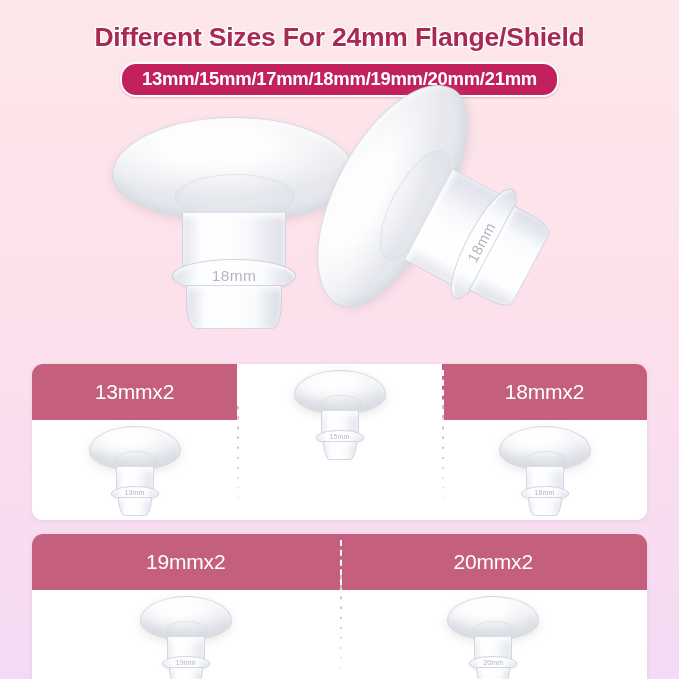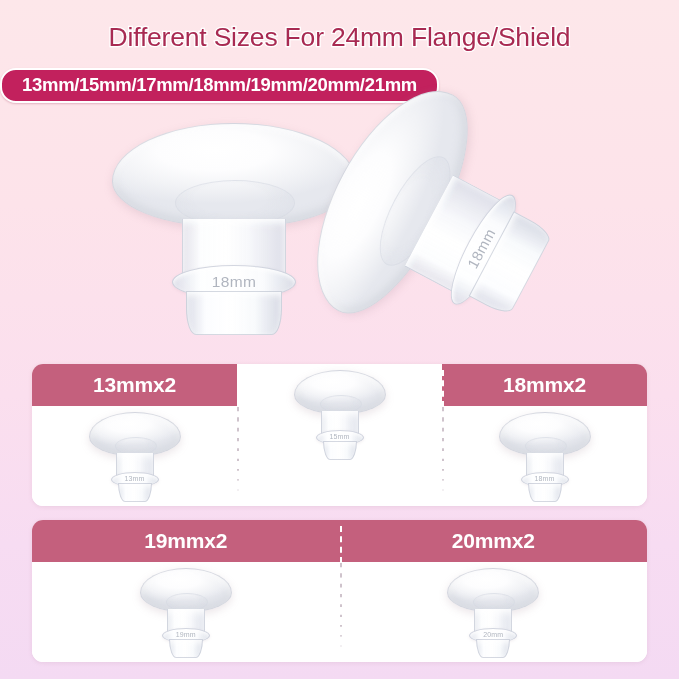--- a/index.html
+++ b/index.html
@@ -22,33 +22,33 @@
   }
 
   
   .header {
     padding-top: 22px;
     text-align: center;
   }
 
   .title {
     font-size: 26.5px;
-    font-weight: normal;
+    font-weight: bold;
     color: #a82a52;
     letter-spacing: -0.2px;
     -webkit-text-stroke: 2.6px #ffffff;
     paint-order: stroke fill;
     text-shadow: 0 1px 0 rgba(255,255,255,0.85);
     white-space: nowrap;
   }
 
   .pill-wrap {
-    margin-top: 15px;
+    margin-top: 9px;
     display: flex;
-    justify-content: flex-start;
+    justify-content: center;
   }
 
   .pill {
     display: inline-block;
     background: #c2215d;
     color: #ffffff;
     font-size: 18.5px;
     font-weight: bold;
     letter-spacing: -0.3px;
     padding: 4px 20px 5px 20px;
@@ -196,28 +196,28 @@
     content: "";
     position: absolute;
     left: 0;
     top: 42px;
     bottom: 6px;
     border-left: 2px dashed #cfc3cc;
     z-index: 2;
   }
 
   .cell-head {
-    height: 42px;
+    height: 56px;
     background: #c4607d;
     color: #ffffff;
     display: flex;
     align-items: center;
     justify-content: center;
     font-size: 21px;
-    font-weight: bold;
+    font-weight: normal;
     letter-spacing: -0.2px;
   }
 
   .cell-body {
     height: 100px;
     background: #ffffff;
     position: relative;
   }
 
   

